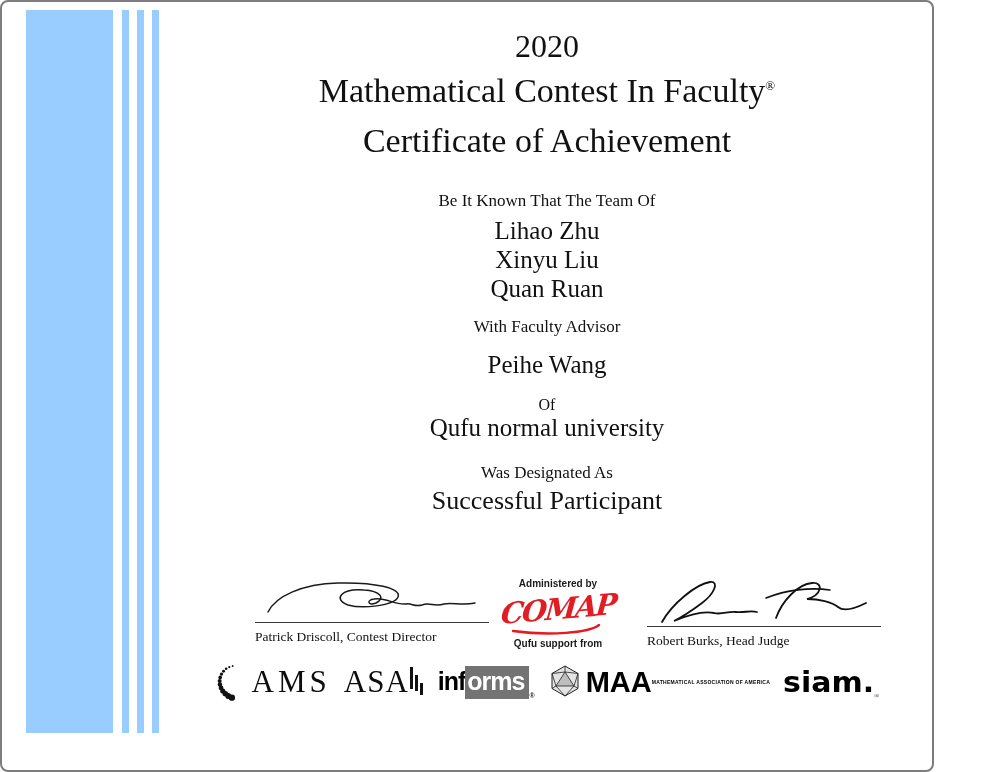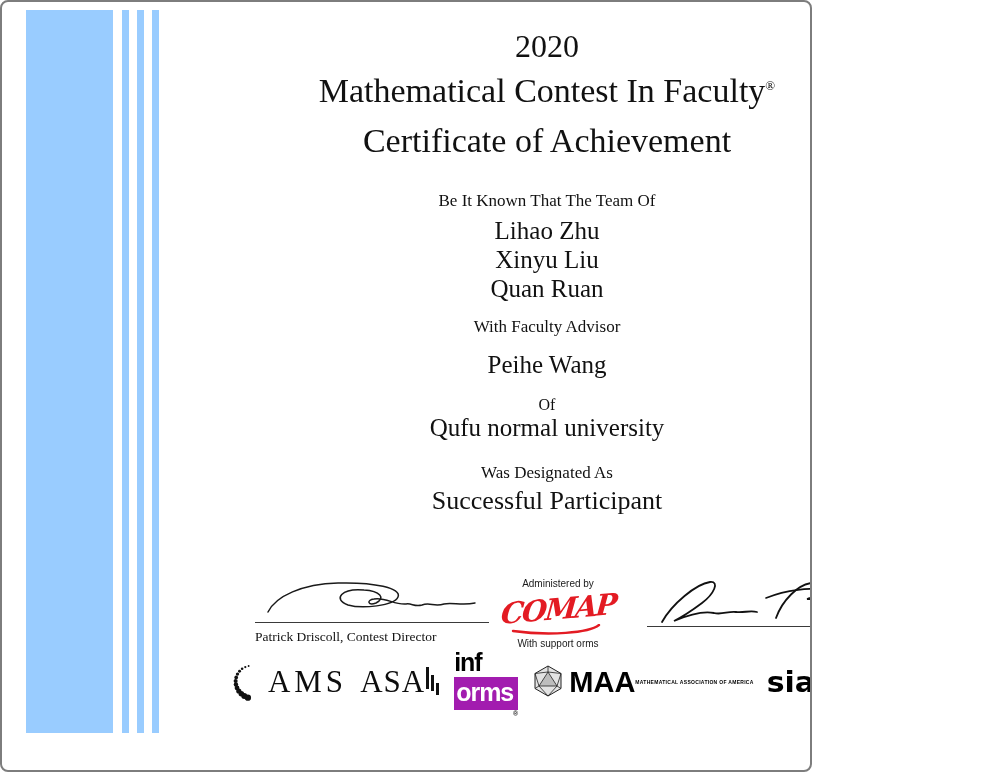--- a/index.html
+++ b/index.html
@@ -1,17 +1,17 @@
 <!DOCTYPE html>
 <html><head>
 <meta charset="utf-8">
 <style>
   html,body { margin:0; padding:0; background:#fff; }
   .page {
-    position:relative; width:812px; height:772px; box-sizing:border-box;
+    position:relative; width:934px; height:772px; box-sizing:border-box;
     background:#ffffff; border:2px solid #7d7d7d; border-radius:8px;
     overflow:hidden; font-family:"Liberation Serif", serif; color:#111;
   }
   
   .bar { position:absolute; top:8px; height:723px; background:#99CCFF; }
   .bar.wide { left:24px; width:87px; }
   .bar.t1 { left:120px; width:7px; }
   .bar.t2 { left:135px; width:7px; }
   .bar.t3 { left:150px; width:7px; }
 
@@ -37,38 +37,38 @@
   
   .sig { position:absolute; text-align:left; }
   .sig-left  { left:253px; top:576px; width:234px; }
   .sig-right { left:645px; top:574px; width:234px; }
   .sig svg { display:block; margin:0 auto; }
   .sig-line { border-top:1.5px solid #3a3a3a; width:100%; height:0; }
   .sig-caption { font-size:13.5px; margin-top:6px; white-space:nowrap; }
 
   .sig-center { position:absolute; left:493px; top:576px; width:126px; text-align:center;
                 font-family:"Liberation Sans", sans-serif; }
-  .admin-by, .support-from { font-size:10px; font-weight:normal; color:#1a1a1a; white-space:nowrap; }
+  .admin-by, .support-from { font-size:10px; font-weight:bold; color:#1a1a1a; white-space:nowrap; }
   .comap { position:relative; height:46px; margin-top:3px; }
   .comap-text {
     display:inline-block; color:#e31b23; font-family:"DejaVu Serif", serif;
     font-style:italic; font-weight:bold; font-size:29px; letter-spacing:-2px;
     transform:rotate(-5deg) skewX(-10deg);
   }
   .comap svg { position:absolute; left:14px; bottom:2px; }
 
   
   .sponsors { position:absolute; left:90px; top:653px; width:910px; height:54px;
               display:flex; justify-content:center; align-items:center; gap:13px; }
   .logo { display:flex; align-items:center; white-space:nowrap; }
   .ams-text { font-family:"Liberation Serif", serif; font-size:31px; letter-spacing:4px; color:#0d0d0d; margin-left:11px; }
   .asa-text { font-family:"Liberation Serif", serif; font-size:31px; letter-spacing:1px; color:#0d0d0d;text-align:right; }
-  .informs { font-family:"Liberation Sans", sans-serif; font-weight:bold; font-size:25px; align-items:baseline;flex-direction:column; }
+  .informs { font-family:"Liberation Sans", sans-serif; font-weight:bold; font-size:25px; align-items:baseline; }
   .informs-prefix { color:#000; letter-spacing:-1px; }
-  .informs-box { background:#a21caf; color:#fff; padding:1px 5px 3px 2px; letter-spacing:-1px; }
+  .informs-box { background:#737373; color:#fff; padding:1px 5px 3px 2px; letter-spacing:-1px; }
   .reg-tiny { font-size:7px; align-self:flex-end; color:#222; }
   .maa-col { display:flex; flex-direction:row; align-items:center; margin-left:4px; }
   .maa-text { font-family:"Liberation Sans", sans-serif; font-weight:bold; font-size:29px; letter-spacing:0px; color:#000; line-height:26px; }
   .maa-sub { font-family:"Liberation Sans", sans-serif; font-weight:bold; font-size:5px; color:#000; letter-spacing:0.3px; }
   .siam-text { font-family:"DejaVu Sans", sans-serif; font-weight:900; font-size:30px; letter-spacing:0px; color:#000;
                transform:scaleY(0.92); }
 </style>
 </head>
 <body>
 
@@ -111,32 +111,33 @@
   </div>
 
   <div class="sig-center">
     <div class="admin-by">Administered by</div>
     <div class="comap">
       <span class="comap-text">COMAP</span>
       <svg width="96" height="12" viewBox="0 0 96 12">
         <path d="M90 1 C 80 9, 40 12, 4 7" fill="none" stroke="#e31b23" stroke-width="2.4" stroke-linecap="round"></path>
       </svg>
     </div>
-    <div class="support-from">With support orms</div>
+    <div class="support-from">Qufu support from</div>
   </div>
 
   <div class="sig sig-right">
     <svg width="224" height="50" viewBox="0 0 224 50">
       <path d="M10 46 C 20 28, 44 8, 58 6 C 68 5, 62 18, 50 27 C 42 33, 30 41, 22 45
                C 36 39, 52 35, 62 37 C 70 39, 76 35, 84 36 C 92 37, 98 34, 105 36" fill="none" stroke="#111" stroke-width="1.8" stroke-linecap="round"></path>
       <path d="M124 42 C 130 25, 146 8, 160 7 C 172 6, 170 19, 155 23 C 167 23, 180 26, 186 31
                C 192 36, 202 33, 214 27" fill="none" stroke="#111" stroke-width="1.8" stroke-linecap="round"></path>
       <path d="M114 22 C 134 14, 158 11, 178 14" fill="none" stroke="#111" stroke-width="1.6" stroke-linecap="round"></path>
     </svg>
     <div class="sig-line"></div>
+    <div class="sig-caption">Robert Burks, Head Judge</div>
   </div>
 
   <div class="sponsors">
 
     <div class="logo">
       <svg width="26" height="44" viewBox="0 0 28 45">
         <circle cx="19" cy="5.3" r="1.0" fill="#111"></circle>
           <circle cx="15.4" cy="6.4" r="1.2" fill="#111"></circle>
         <circle cx="12" cy="8.2" r="1.4" fill="#111"></circle>
           <circle cx="9.2" cy="10.9" r="1.6" fill="#111"></circle>

